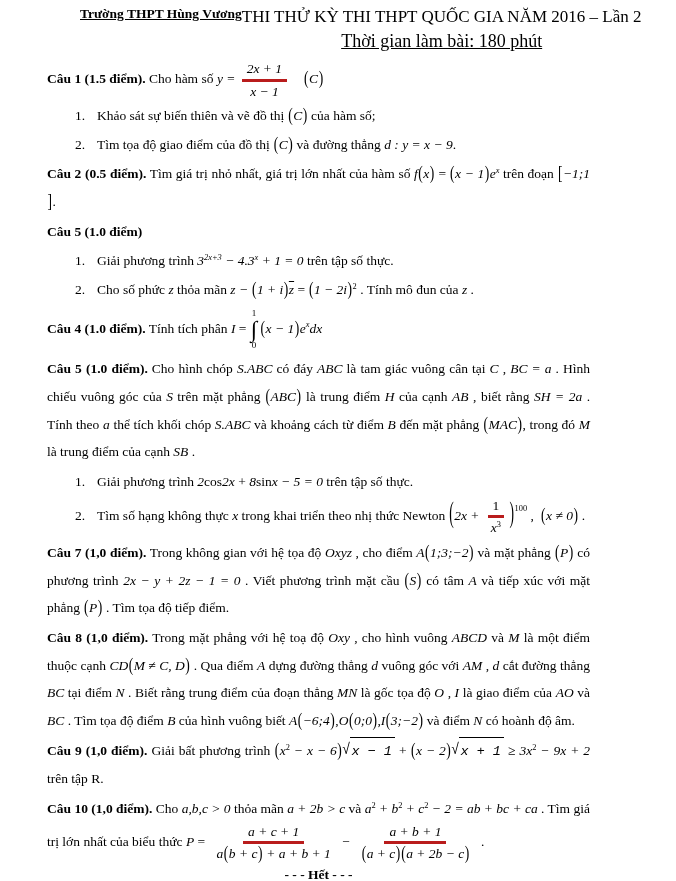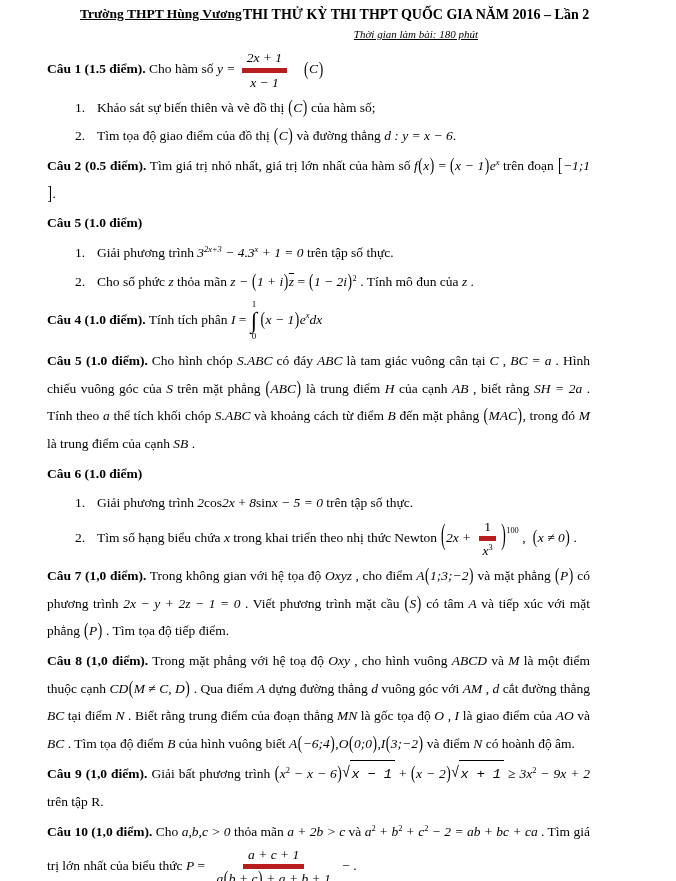--- a/index.html
+++ b/index.html
@@ -8,41 +8,41 @@
     color:#000;
     font-family:"Liberation Serif","DejaVu Serif",serif;
     font-size:13.5px;
   }
   .page { box-sizing:border-box; width:636px; height:881px; padding:5px 46px 0 47px; }
 
   
   .doc-header { display:flex; align-items:flex-start; line-height:1.4; margin-bottom:6px; }
   .school { font-weight:700; text-decoration:underline; margin-left:33px; white-space:nowrap; }
   .head-right { flex:1; text-align:center; }
-  .exam-title { font-weight:700; font-size:14px; white-space:nowrap; }
-  .exam-duration { font-style:italic; text-decoration:underline; font-size:11px; display:inline-block; }
+  .exam-title { font-weight:400; font-size:17px; white-space:nowrap; }
+  .exam-duration { text-decoration:underline; font-size:18px; display:inline-block; }
 
   
   .q { margin:0; }
   .qhead { margin:2px 0; line-height:2.05; text-align:justify; }
   .q4 .qhead { margin:5px 0; }
   .qlist { margin:0; padding:0 0 0 28px; list-style:none; counter-reset:item;font-family:Liberation Serif, serif; }
   .qlist li { counter-increment:item; line-height:2.05; margin:1px 0; }
   .qlist li::before { content:counter(item) "."; display:inline-block; width:22px; }
 
   
   .st { font-style:normal; }
   .sb { font-weight:700; }
   .sm { font-style:italic; }
   .sbar { font-style:italic; text-decoration:overline; }
   sup.ssup { font-size:0.62em; line-height:0; }
   .sfence { display:inline-block; transform:scaleY(1.32); transform-origin:center 58%; padding:0 0.5px; font-style:normal; }
   .sfrac { display:inline-flex; flex-direction:column; align-items:center; vertical-align:middle;
            line-height:1.3; margin:0 3px; text-align:center; }
-  .snum { border-bottom:5px solid #b91c1c; padding:0 5px 1px; }
+  .snum { border-bottom:3px solid #b91c1c; padding:0 5px 1px; }
   .sden { padding:1px 5px 0; }
   .ssqrt { white-space:nowrap;font-family:Liberation Mono, monospace; }
   .srad { display:inline-block; transform:scaleY(1.12); transform-origin:bottom; }
   .sarg { display:inline-block; border-top:1px solid #000; padding:0 3px 0 1px; }
   .sint { display:inline-flex; flex-direction:column; align-items:center; vertical-align:middle;
           line-height:1; margin:0 3px 0 1px; }
   .silim { font-size:9px; line-height:1.1; }
   .sisym { font-size:23px; line-height:0.95; }
 
   .doc-footer { text-align:center; font-weight:700; margin-top:4px; }
@@ -62,21 +62,21 @@
     </div>
   </header>
 
   <section class="q q1">
     <p class="qhead"><span class="sb">Câu 1 (1.5 điểm).</span><span class="st"> Cho hàm số </span><span class="sm">y = </span><span class="sfrac">
           <span class="snum"><span class="sm">2x + 1</span></span>
           <span class="sden"><span class="sm">x − 1</span></span>
         </span><span class="st">&nbsp;&nbsp;&nbsp;&nbsp;</span><span class="sfence">(</span><span class="sm">C</span><span class="sfence">)</span></p>
     <ol class="qlist">
       <li><span class="st">Khảo sát sự biến thiên và vẽ đồ thị </span><span class="sfence">(</span><span class="sm">C</span><span class="sfence">)</span><span class="st"> của hàm số;</span></li>
-      <li><span class="st">Tìm tọa độ giao điểm của đồ thị </span><span class="sfence">(</span><span class="sm">C</span><span class="sfence">)</span><span class="st"> và đường thẳng </span><span class="sm">d : y = x − 6</span><span class="st">.</span></li>
+      <li><span class="st">Tìm tọa độ giao điểm của đồ thị </span><span class="sfence">(</span><span class="sm">C</span><span class="sfence">)</span><span class="st"> và đường thẳng </span><span class="sm">d : y = x − 9</span><span class="st">.</span></li>
     </ol>
   </section>
 
   <section class="q q2">
     <p class="qhead"><span class="sb">Câu 2 (0.5 điểm).</span><span class="st"> Tìm giá trị nhỏ nhất, giá trị lớn nhất của hàm số </span><span class="sm">f</span><span class="sfence">(</span><span class="sm">x</span><span class="sfence">)</span><span class="st"> = </span><span class="sfence">(</span><span class="sm">x − 1</span><span class="sfence">)</span><span class="sm">e</span><sup class="ssup"><span class="sm">x</span></sup><span class="st"> trên đoạn </span><span class="sfence">[</span><span class="sm">−1;1</span><span class="sfence">]</span><span class="st">.</span></p>
   </section>
 
   <section class="q q3">
     <p class="qhead"><span class="sb">Câu 5 (1.0 điểm)</span></p>
     <ol class="qlist">
@@ -91,24 +91,23 @@
           <span class="sisym">∫</span>
           <span class="silim">0</span>
         </span><span class="sfence">(</span><span class="sm">x − 1</span><span class="sfence">)</span><span class="sm">e</span><sup class="ssup"><span class="sm">x</span></sup><span class="sm">dx</span></p>
   </section>
 
   <section class="q q5">
     <p class="qhead"><span class="sb">Câu 5 (1.0 điểm).</span><span class="st"> Cho hình chóp </span><span class="sm">S.ABC</span><span class="st"> có đáy </span><span class="sm">ABC</span><span class="st"> là tam giác vuông cân tại </span><span class="sm">C</span><span class="st"> , </span><span class="sm">BC = a</span><span class="st"> . Hình chiếu vuông góc của </span><span class="sm">S</span><span class="st"> trên mặt phẳng </span><span class="sfence">(</span><span class="sm">ABC</span><span class="sfence">)</span><span class="st"> là trung điểm </span><span class="sm">H</span><span class="st"> của cạnh </span><span class="sm">AB</span><span class="st"> , biết rằng </span><span class="sm">SH = 2a</span><span class="st"> . Tính theo </span><span class="sm">a</span><span class="st"> thể tích khối chóp </span><span class="sm">S.ABC</span><span class="st"> và khoảng cách từ điểm </span><span class="sm">B</span><span class="st"> đến mặt phẳng </span><span class="sfence">(</span><span class="sm">MAC</span><span class="sfence">)</span><span class="st">, trong đó </span><span class="sm">M</span><span class="st"> là trung điểm của cạnh </span><span class="sm">SB</span><span class="st"> .</span></p>
   </section>
 
   <section class="q q6">
-    <p class="qhead"><span class="sb">Câu 6 (1.0 điểm)</span></p>
     <ol class="qlist">
       <li><span class="st">Giải phương trình </span><span class="sm">2</span><span class="st">cos</span><span class="sm">2x</span><span class="st"> + </span><span class="sm">8</span><span class="st">sin</span><span class="sm">x</span><span class="sm"> − 5 = 0</span><span class="st"> trên tập số thực.</span></li>
-      <li><span class="st">Tìm số hạng biểu chứa </span><span class="sm">x</span><span class="st"> trong khai triển theo nhị thức Newton </span><span class="sfence" style="transform: scaleY(2.2);">(</span><span class="sm">2x + </span><span class="sfrac">
+      <li><span class="st">Tìm số hạng không thực </span><span class="sm">x</span><span class="st"> trong khai triển theo nhị thức Newton </span><span class="sfence" style="transform: scaleY(2.2);">(</span><span class="sm">2x + </span><span class="sfrac">
             <span class="snum"><span class="st">1</span></span>
             <span class="sden"><span class="sm">x</span><sup class="ssup">3</sup></span>
           </span><span class="sfence" style="transform: scaleY(2.2);">)</span><sup class="ssup" style="vertical-align: 1.1em;">100</sup><span class="st"> ,&nbsp; </span><span class="sfence">(</span><span class="sm">x ≠ 0</span><span class="sfence">)</span><span class="st"> .</span></li>
     </ol>
   </section>
 
   <section class="q q7">
     <p class="qhead"><span class="sb">Câu 7 (1,0 điểm).</span><span class="st"> Trong không gian với hệ tọa độ </span><span class="sm">Oxyz</span><span class="st"> , cho điểm </span><span class="sm">A</span><span class="sfence">(</span><span class="sm">1;3;−2</span><span class="sfence">)</span><span class="st"> và mặt phẳng </span><span class="sfence">(</span><span class="sm">P</span><span class="sfence">)</span><span class="st"> có phương trình </span><span class="sm">2x − y + 2z − 1 = 0</span><span class="st"> . Viết phương trình mặt cầu </span><span class="sfence">(</span><span class="sm">S</span><span class="sfence">)</span><span class="st"> có tâm </span><span class="sm">A</span><span class="st"> và tiếp xúc với mặt phẳng </span><span class="sfence">(</span><span class="sm">P</span><span class="sfence">)</span><span class="st"> . Tìm tọa độ tiếp điểm.</span></p>
   </section>
 
@@ -117,20 +116,23 @@
   </section>
 
   <section class="q q9">
     <p class="qhead"><span class="sb">Câu 9 (1,0 điểm).</span><span class="st"> Giải bất phương trình </span><span class="sfence">(</span><span class="sm">x</span><sup class="ssup">2</sup><span class="sm"> − x − 6</span><span class="sfence">)</span><span class="ssqrt"><span class="srad">√</span><span class="sarg"><span class="sm">x − 1</span></span></span><span class="st"> + </span><span class="sfence">(</span><span class="sm">x − 2</span><span class="sfence">)</span><span class="ssqrt"><span class="srad">√</span><span class="sarg"><span class="sm">x + 1</span></span></span><span class="st"> ≥ </span><span class="sm">3x</span><sup class="ssup">2</sup><span class="sm"> − 9x + 2</span><span class="st"> trên tập R.</span></p>
   </section>
 
   <section class="q q10">
     <p class="qhead"><span class="sb">Câu 10 (1,0 điểm).</span><span class="st"> Cho </span><span class="sm">a,b,c &gt; 0</span><span class="st"> thỏa mãn </span><span class="sm">a + 2b &gt; c</span><span class="st"> và </span><span class="sm">a</span><sup class="ssup">2</sup><span class="sm"> + b</span><sup class="ssup">2</sup><span class="sm"> + c</span><sup class="ssup">2</sup><span class="sm"> − 2 = ab + bc + ca</span><span class="st"> . Tìm giá trị lớn nhất của biểu thức </span><span class="sm">P</span><span class="st"> = </span><span class="sfrac">
           <span class="snum"><span class="sm">a + c + 1</span></span>
           <span class="sden"><span class="sm">a</span><span class="sfence">(</span><span class="sm">b + c</span><span class="sfence">)</span><span class="sm"> + a + b + 1</span></span>
-        </span><span class="st"> − </span><span class="st"> .</span></p>
+        </span><span class="st"> − </span><span class="sfrac">
+          <span class="snum"><span class="sm">a + b + 1</span></span>
+          <span class="sden"><span class="sfence">(</span><span class="sm">a + c</span><span class="sfence">)</span><span class="sfence">(</span><span class="sm">a + 2b − c</span><span class="sfence">)</span></span>
+        </span><span class="st"> .</span></p>
   </section>
 
   <footer class="doc-footer">
     <span>- - - Hết - - -</span>
   </footer>
 
 </div>
 
 </body></html>

